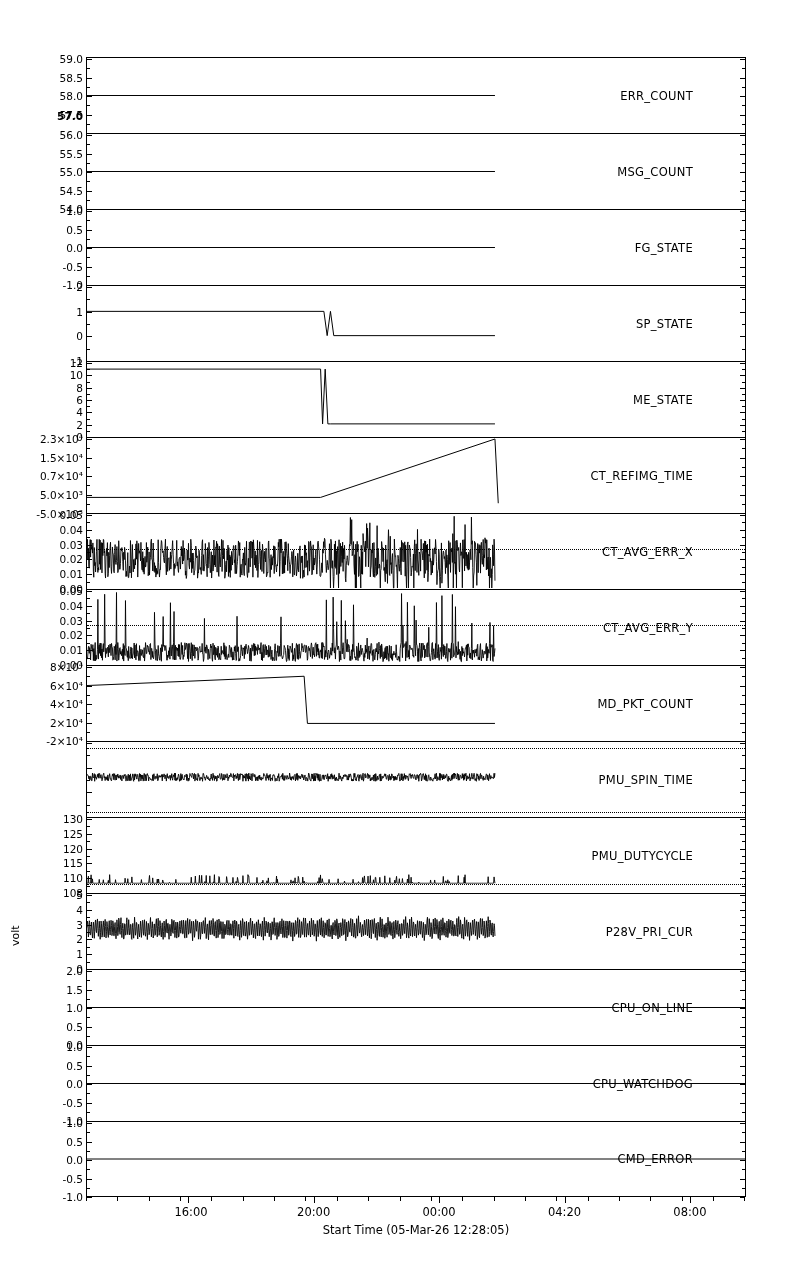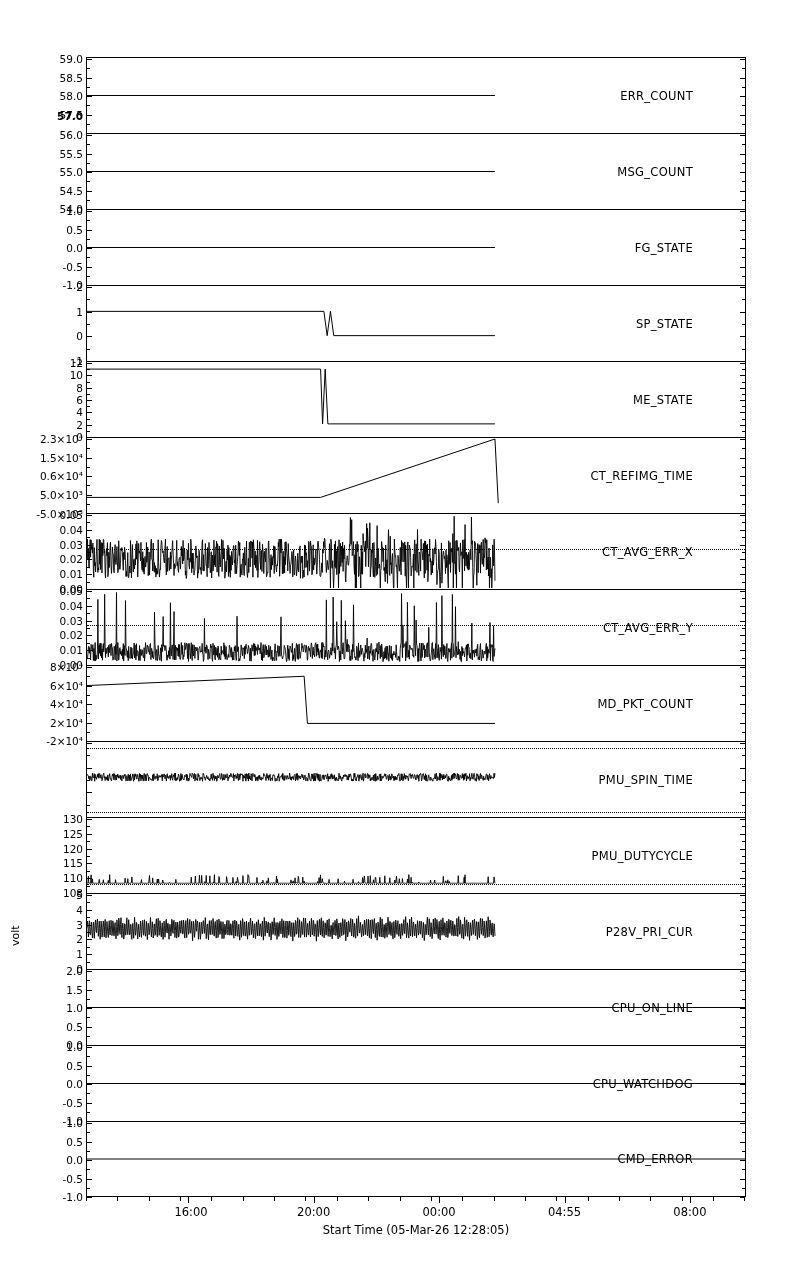--- a/index.html
+++ b/index.html
@@ -218,21 +218,21 @@
         <div class="rtickmark minor" style="top: 10.25px;"></div>
         <div class="ytickmark minor" style="top: 28.75px;"></div>
         <div class="rtickmark minor" style="top: 28.75px;"></div>
         <div class="ytickmark minor" style="top: 47.25px;"></div>
         <div class="rtickmark minor" style="top: 47.25px;"></div>
         <div class="ytickmark minor" style="top: 65.75px;"></div>
         <div class="rtickmark minor" style="top: 65.75px;"></div>
         <div class="yticks">
           <div class="ytick" style="top: 1px;">2.3×10⁴</div>
           <div class="ytick" style="top: 19.5px;">1.5×10⁴</div>
-          <div class="ytick" style="top: 38px;">0.6×10⁴</div>
+          <div class="ytick" style="top: 38px;">0.7×10⁴</div>
           <div class="ytick" style="top: 56.5px;">5.0×10³</div>
           <div class="ytick" style="top: 76px;">-5.0×10³</div>
         </div>
         <div class="svgwrap">
           <svg viewBox="0 0 660 76" preserveAspectRatio="none">
             <path d="M0.0,60.2 L234.3,60.2 L409.2,1.0 L412.5,66.1 " fill="none" stroke="#000" stroke-width="1"></path>
           </svg>
         </div>
         <div class="plotlabel">CT_REFIMG_TIME</div>
       </div>
@@ -551,21 +551,21 @@
     </div>
 
   <div class="xaxis">
       <div class="xtickbar" style="left: 102.3px;"></div>
       <div class="xlabel" style="left: 105px;">16:00</div>
       <div class="xtickbar" style="left: 227.7px;"></div>
       <div class="xlabel" style="left: 227.7px;">20:00</div>
       <div class="xtickbar" style="left: 353.1px;"></div>
       <div class="xlabel" style="left: 353.1px;">00:00</div>
       <div class="xtickbar" style="left: 478.5px;"></div>
-      <div class="xlabel" style="left: 478.5px;">04:55</div>
+      <div class="xlabel" style="left: 478.5px;">04:20</div>
       <div class="xtickbar" style="left: 603.9px;"></div>
       <div class="xlabel" style="left: 603.9px;">08:00</div>
       <div class="xtickbar minor" style="left: 0px;"></div>
       <div class="xtickbar minor" style="left: 31.35px;"></div>
       <div class="xtickbar minor" style="left: 62.7px;"></div>
       <div class="xtickbar minor" style="left: 94.05px;"></div>
       <div class="xtickbar minor" style="left: 125.4px;"></div>
       <div class="xtickbar minor" style="left: 156.75px;"></div>
       <div class="xtickbar minor" style="left: 188.1px;"></div>
       <div class="xtickbar minor" style="left: 219.45px;"></div>

